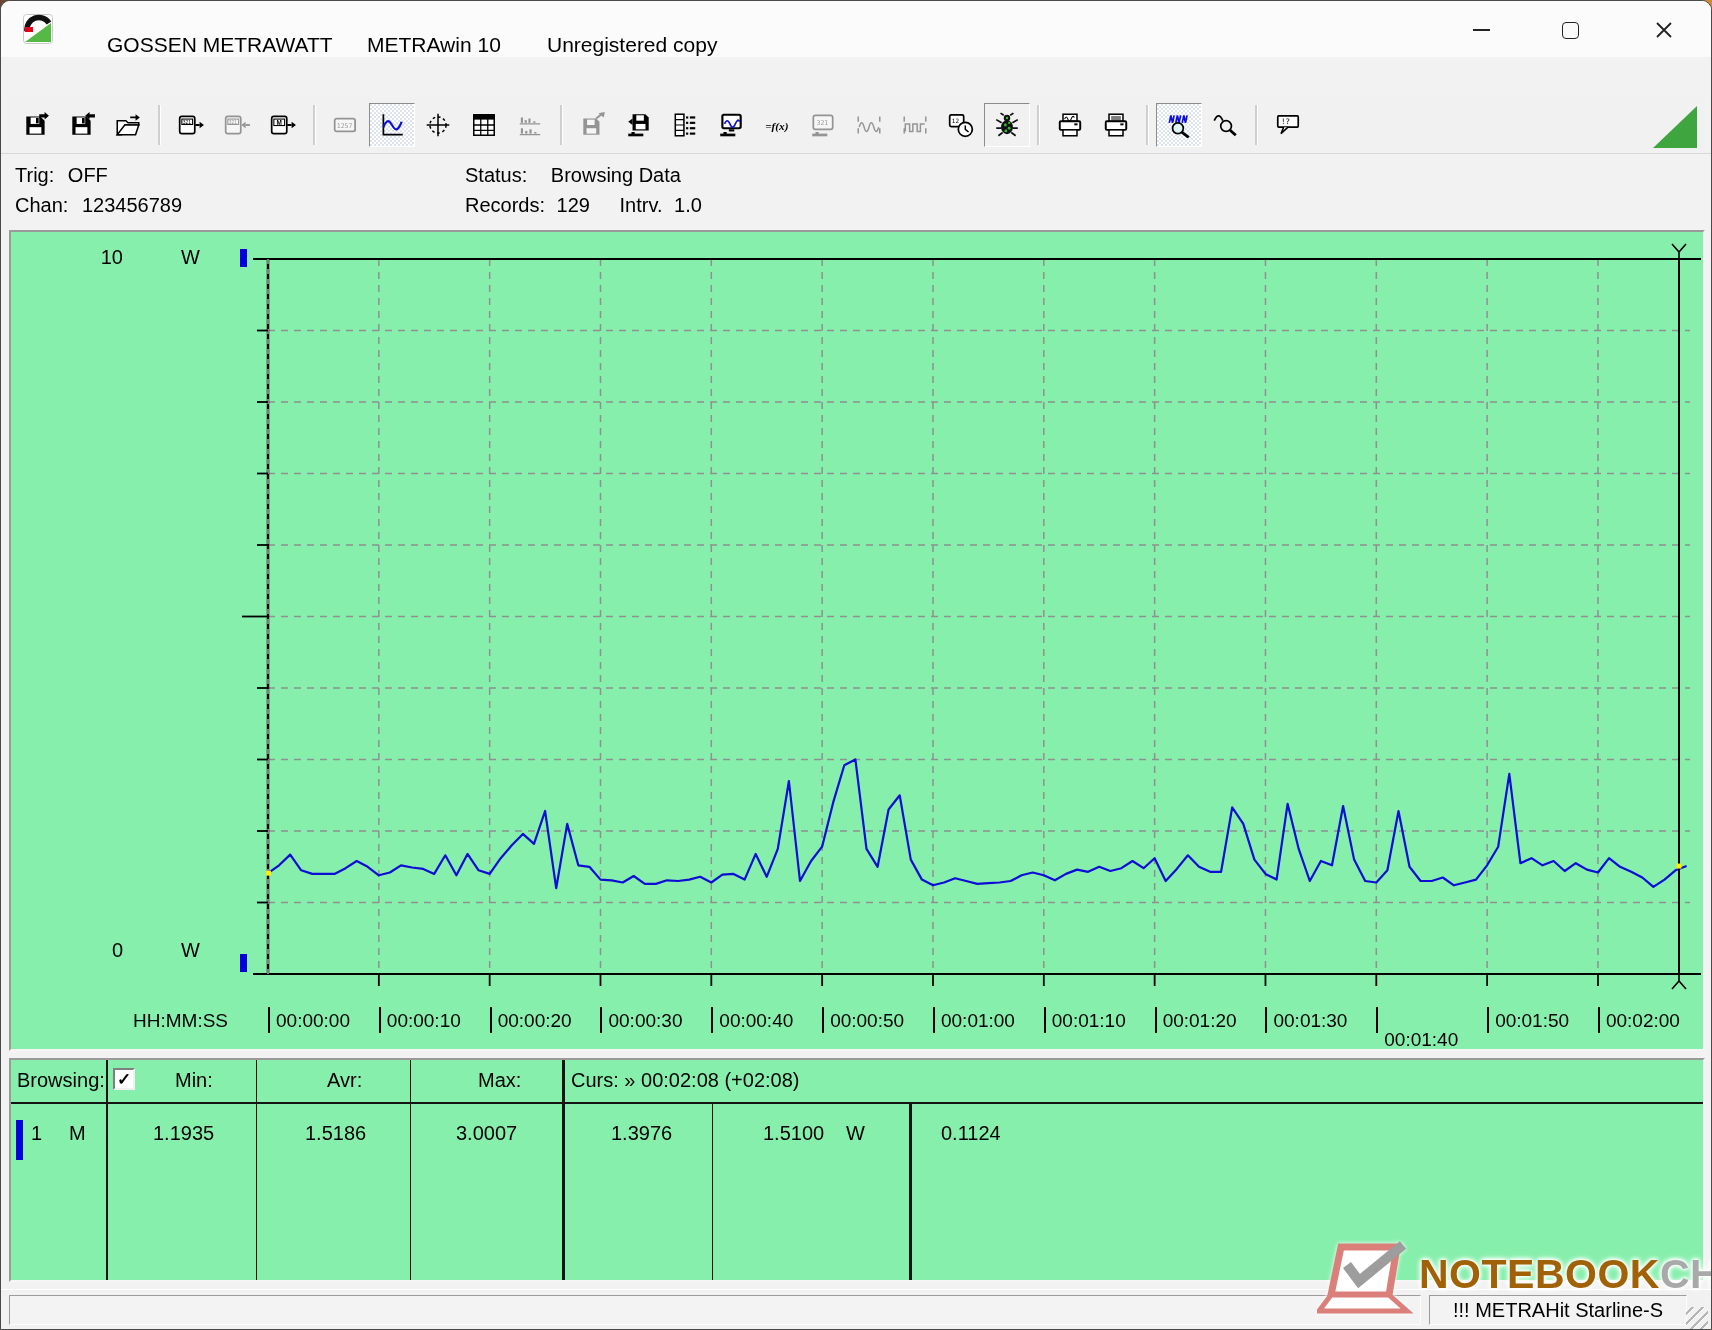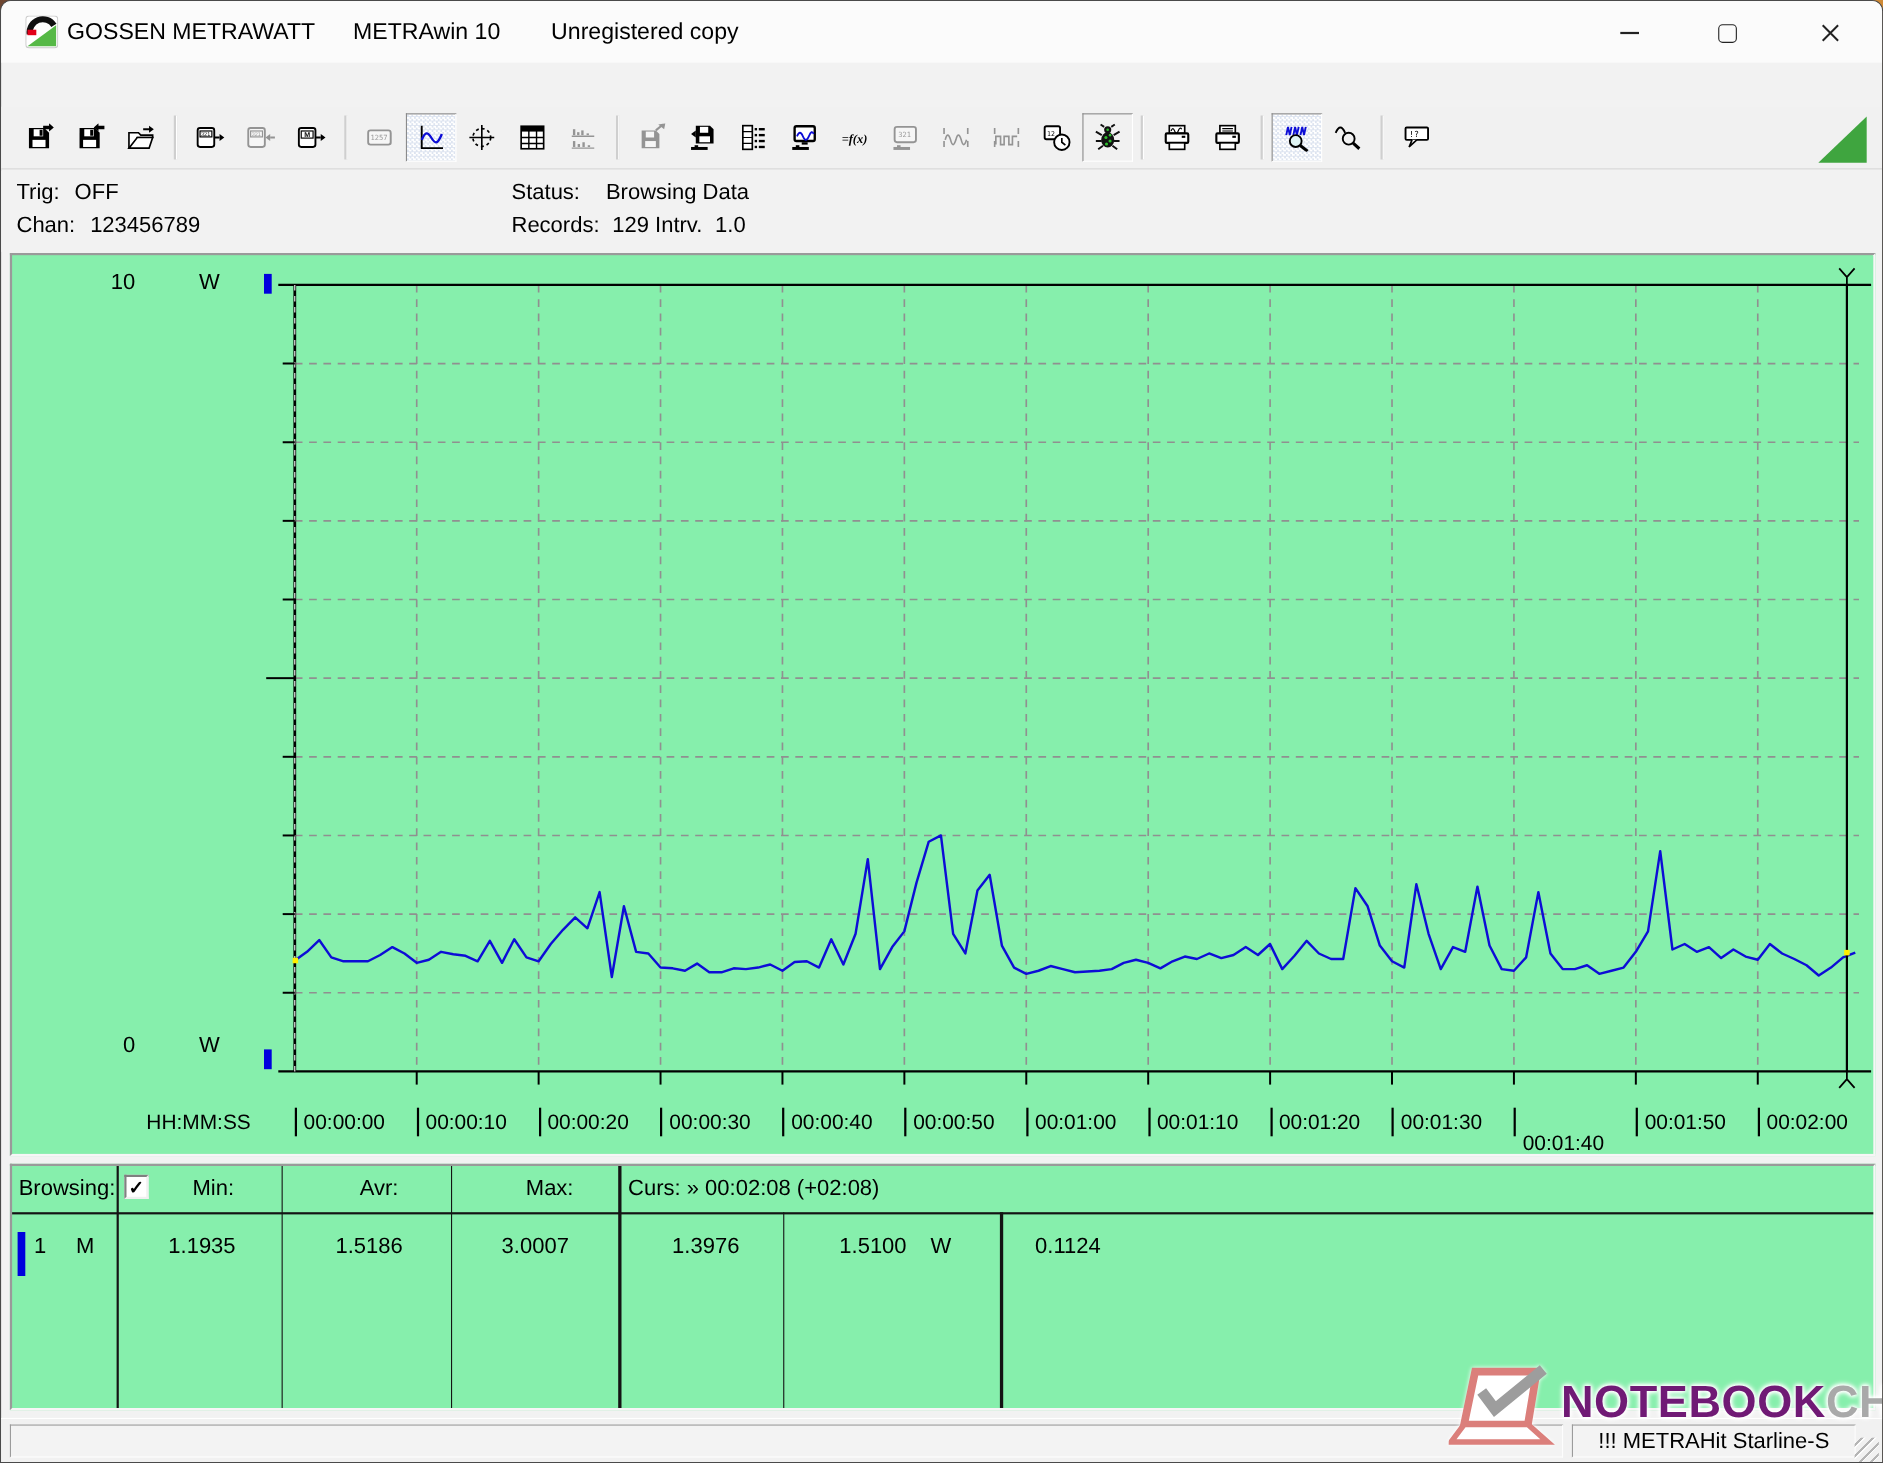--- a/index.html
+++ b/index.html
@@ -10,21 +10,21 @@
     -webkit-font-smoothing:none;
   }
   .window{
     position:absolute;inset:0;background:#f2f2f2;
     border:1px solid #4a4a4a;border-radius:10px 10px 0 0;
     overflow:hidden;box-sizing:border-box;
   }
   .abs{position:absolute;white-space:nowrap;}
   
   .titlebar{position:absolute;left:0;top:0;right:0;height:56px;background:#fbfbfb;}
-  .tb-text{position:absolute;top:16px;font-size:21px;}
+  .tb-text{position:absolute;top:32px;font-size:21px;margin-left:46px;}
   .winbtn{position:absolute;top:10px;width:42px;height:38px;display:flex;align-items:center;justify-content:center;cursor:default;}
   .glyph-min{width:17px;height:2px;background:#222;}
   .glyph-max{width:15px;height:15px;border:1.8px solid #222;border-radius:4px;}
   
   .menubar{position:absolute;top:56px;left:0;right:0;height:40px;background:#fbfbfb;display:flex;align-items:center;padding-left:16px;font-size:21px;}
   .menu-item{margin-right:31px;}
   
   .toolbar{position:absolute;top:96px;left:0;right:0;height:57px;background:#f1f1f1;border-bottom:1px solid #d8d8d8;display:flex;align-items:center;padding-left:12px;box-sizing:border-box;}
   .tb-btn{width:46px;height:44px;display:flex;align-items:center;justify-content:center;flex:0 0 auto;box-sizing:border-box;background:transparent;border:1px solid transparent;}
   .tb-btn svg{display:block;}
@@ -337,21 +337,21 @@
       <span>Chan:</span>
       <span style="margin-left:8px;">123456789</span>
     </div>
     <div class="abs" style="left:464px;top:9px;">
       <span>Status:</span>
       <span style="margin-left:18px;">Browsing Data</span>
     </div>
     <div class="abs" style="left:464px;top:39px;">
       <span>Records:</span>
       <span style="margin-left:6px;">129</span>
-      <span style="margin-left:0;">Intrv.</span>
+      <span style="margin-left:24px;">Intrv.</span>
       <span style="margin-left:6px;">1.0</span>
     </div>
   </div>
 
   <div class="chart-panel sunken">
     <div class="chart-inner">
       <svg id="plot-svg" width="1692" height="817">
           <line x1="257" y1="98.5" x2="1679" y2="98.5" stroke="#909090" stroke-width="1.5" stroke-dasharray="7 6"></line>
           <line x1="257" y1="170" x2="1679" y2="170" stroke="#909090" stroke-width="1.5" stroke-dasharray="7 6"></line>
           <line x1="257" y1="241.5" x2="1679" y2="241.5" stroke="#909090" stroke-width="1.5" stroke-dasharray="7 6"></line>
@@ -485,17 +485,17 @@
     </div>
     <div class="grip"></div>
   </div>
 
   <div class="watermark">
     <svg width="102" height="88" viewBox="0 0 102 88">
       <path d="M24 8 L80 8 L72 56 L14 56 Z" fill="#ffffff" stroke="#db7f7b" stroke-width="7"></path>
       <path d="M14 56 L72 56 L90 72 L2 72 Z" fill="#ffffff" stroke="#db7f7b" stroke-width="5"></path>
       <path d="M30 26 L42 42 L86 6" stroke="#9d9d9d" stroke-width="10" fill="none"></path>
     </svg>
-    <span class="wm-text" style="color:#701a75;">NOTEBOOK</span>
+    <span class="wm-text" style="color:#a16207;">NOTEBOOK</span>
     <span class="wm-text" style="color:#a9a9a9;">CHECK</span>
   </div>
 
 </div>
 
 </body></html>

